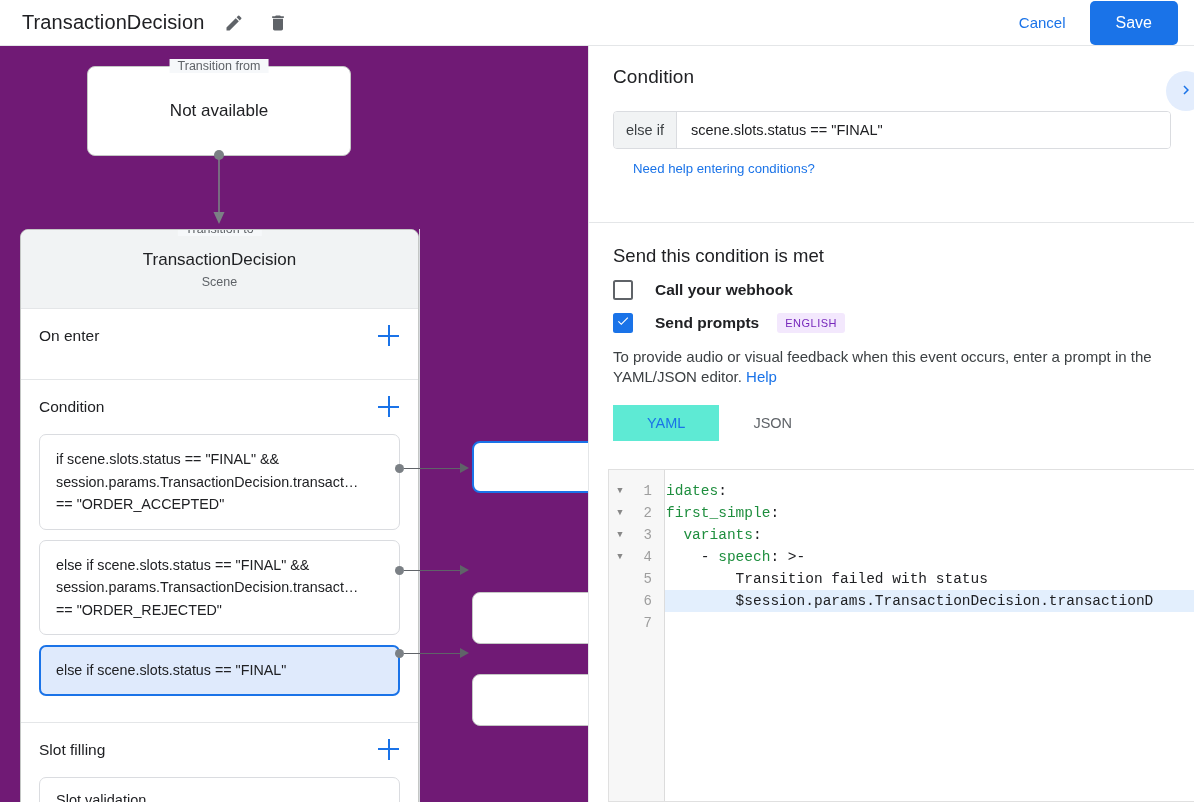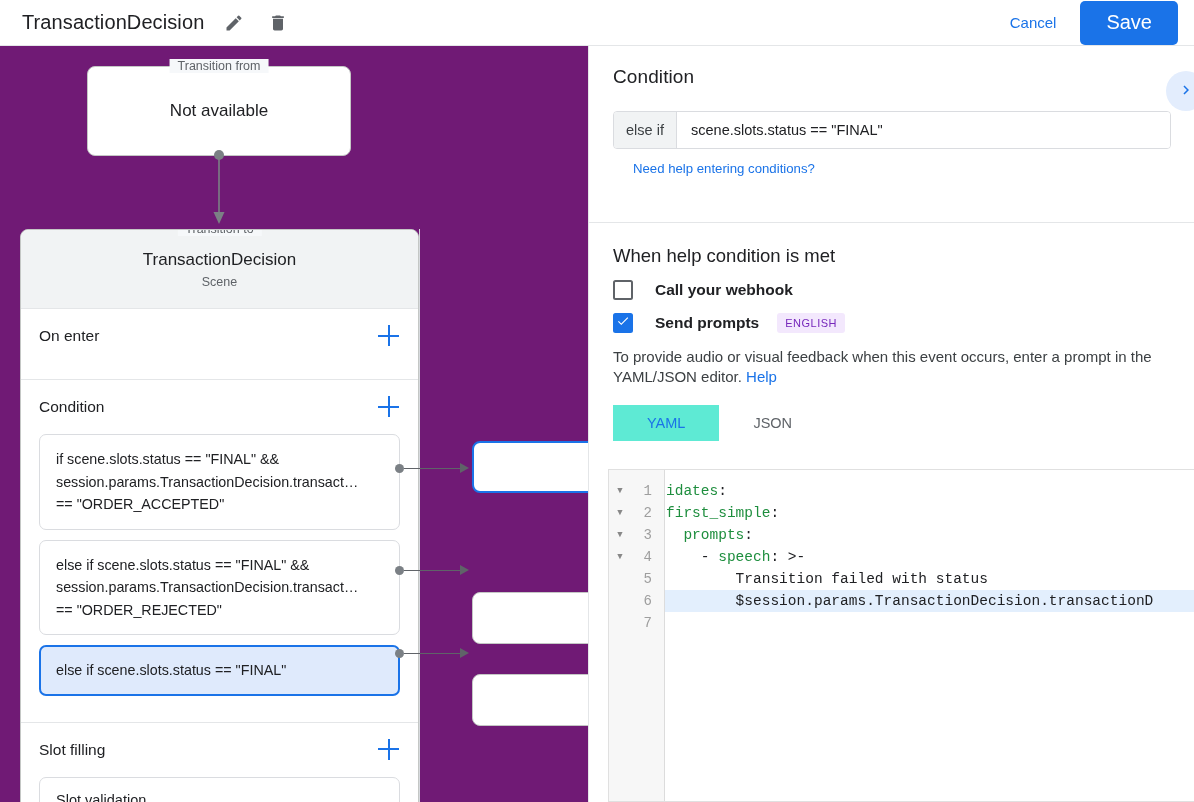--- a/index.html
+++ b/index.html
@@ -28,21 +28,21 @@
   }
   .icon-btn svg { display: block; }
   .topbar-spacer { flex: 1 1 auto; }
   .cancel-btn {
     font-size: 15px; color: #1a73e8; background: none; border: none;
     cursor: pointer; padding: 8px 10px; margin-right: 14px;
     font-family: inherit;
   }
   .save-btn {
     background: #1a73e8; color: #fff; border: none; border-radius: 5px;
-    font-size: 20px; padding: 0 26px; height: 44px; cursor: pointer;
+    font-size: 16px; padding: 0 26px; height: 44px; cursor: pointer;
     margin-right: 16px; font-family: inherit;
   }
 
   
   .canvas {
     position: absolute; left: 0; top: 46px; width: 588px; height: 756px;
     background: #701a75; overflow: hidden;
   }
 
   
@@ -349,21 +349,21 @@
       <div class="cond-prefix">else if</div>
       <input class="cond-input" type="text" value="scene.slots.status == &quot;FINAL&quot;" style="">
     </div>
 
     <a class="help-link">Need help entering conditions?</a>
   </div>
 
   <div class="panel-divider"></div>
 
   <div class="panel-sec-b">
-    <div class="panel-h2">When help condition is met</div>
+    <div class="panel-h2">Send this condition is met</div>
 
     <div class="check-row">
       <div class="cbox"></div>
       <span class="check-label">Call your webhook</span>
     </div>
 
     <div class="check-row">
       <div class="cbox checked">
         <span>
           <svg width="14" height="14" viewBox="0 0 24 24">
@@ -414,19 +414,19 @@
         <div class="lnum">6</div>
       </div>
       <div class="gutter-row">
         <div class="fold"></div>
         <div class="lnum">7</div>
       </div>
     </div>
   <div class="code" id="codearea">
       <div class="code-row"><span class="tok-key">idates</span>:</div>
       <div class="code-row"><span class="tok-key">first_simple</span>:</div>
-      <div class="code-row">  <span class="tok-key">prompts</span>:</div>
+      <div class="code-row">  <span class="tok-key">variants</span>:</div>
       <div class="code-row">    - <span class="tok-key">speech</span>: &gt;-</div>
       <div class="code-row">        Transition failed with status</div>
       <div class="code-row hl">        $session.params.TransactionDecision.transactionD</div>
       <div class="code-row"></div>
     </div>
 </div>
 
 </body></html>

